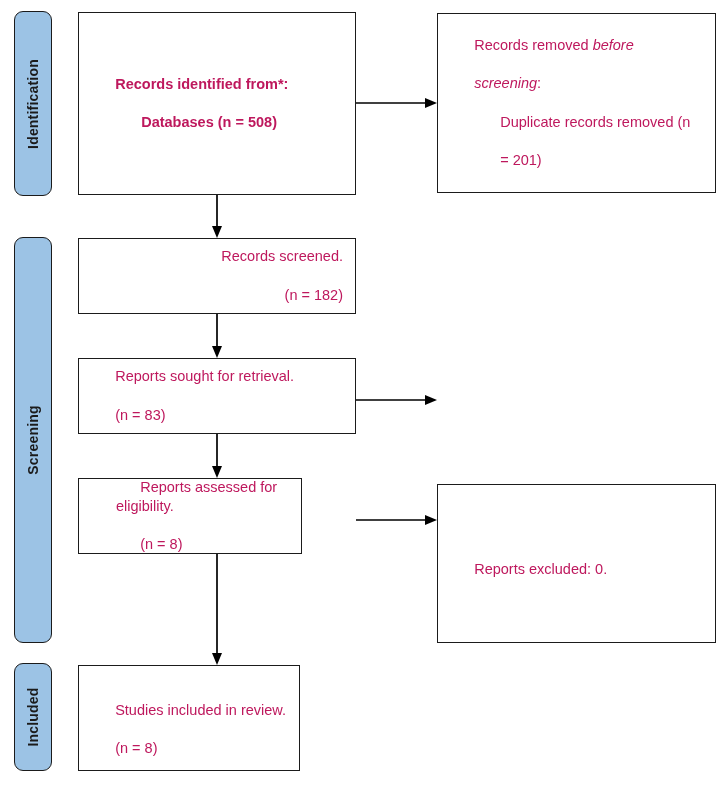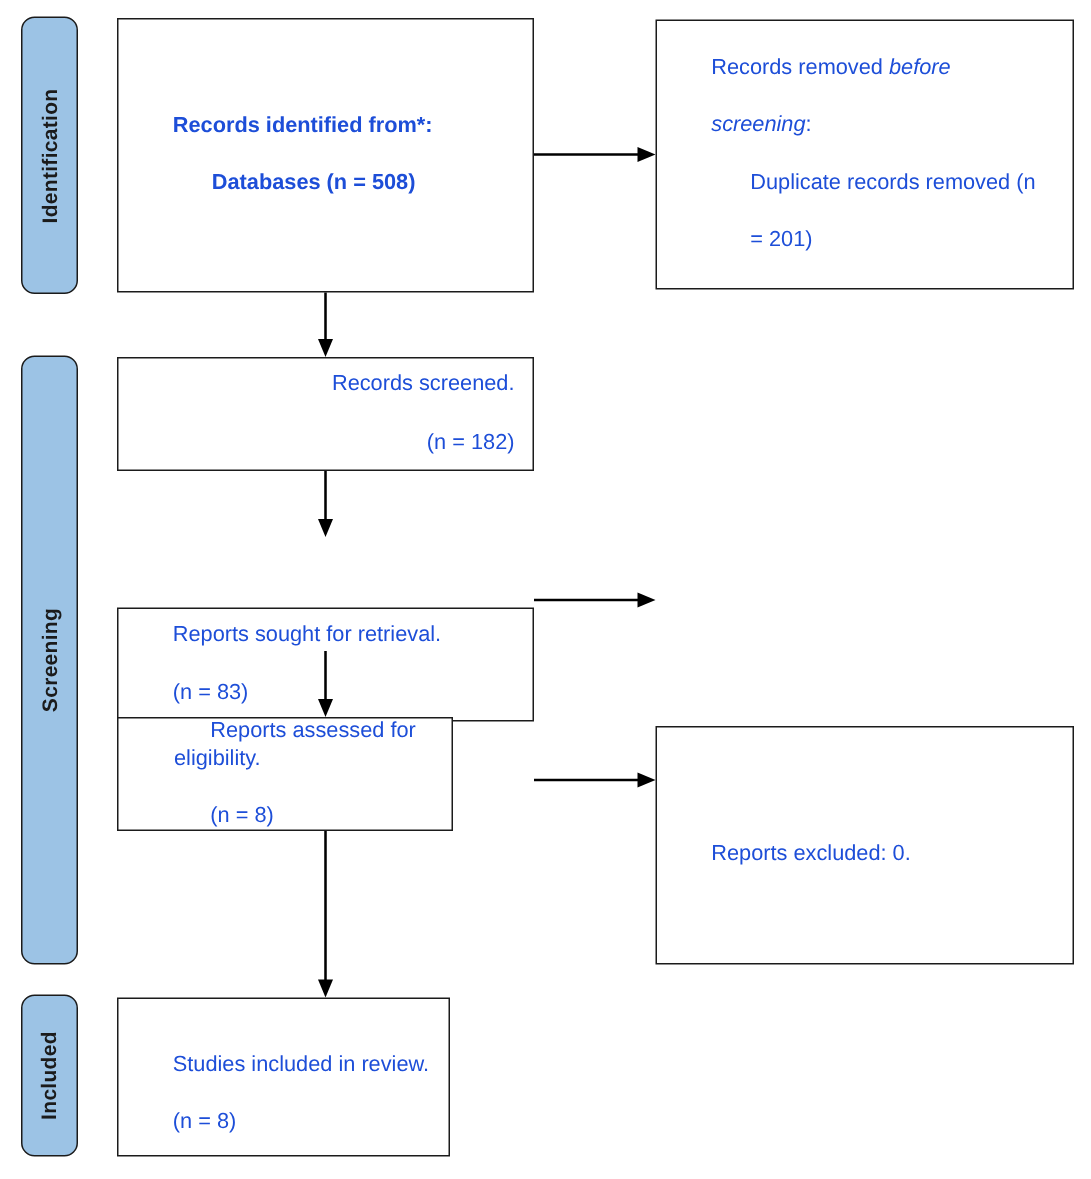--- a/index.html
+++ b/index.html
@@ -48,21 +48,21 @@
     border: 1.6px solid #1b1b1b;
     box-sizing: border-box;
     display: flex;
     flex-direction: column;
     justify-content: center;
     padding: 0 12px;
   }
   .flow-box .box-text {
     font-size: 14.5px;
     line-height: 1.32;
-    color: #1d4ed8;
+    color: #be185d;
     white-space: pre-wrap;
   }
   .flow-box .box-text .indent {
     padding-left: 26px;
     display: inline-block;
   }
   .flow-box .box-text em {
     font-style: italic;
   }
 
@@ -112,21 +112,21 @@
     </div>
   </div>
 
   <div class="flow-box" style="left:78px; top:238px; width:278px; height:76px;text-align:right;">
     <div class="box-text">
       <span>Records screened.</span><br>
       <span>(n = 182)</span>
     </div>
   </div>
 
-  <div class="flow-box" style="left:78px; top:358px; width:278px; height:76px;margin-top:47px;">
+  <div class="flow-box" style="left:78px; top:358px; width:278px; height:76px;">
     <div class="box-text">
       <span>Reports sought for retrieval.</span><br>
       <span>(n = 83)</span>
     </div>
   </div>
 
 
   <div class="flow-box" style="left:78px; top:478px; width:224px; height:76px;padding-left:37px;">
     <div class="box-text">
       <span>Reports assessed for eligibility.</span><br>

